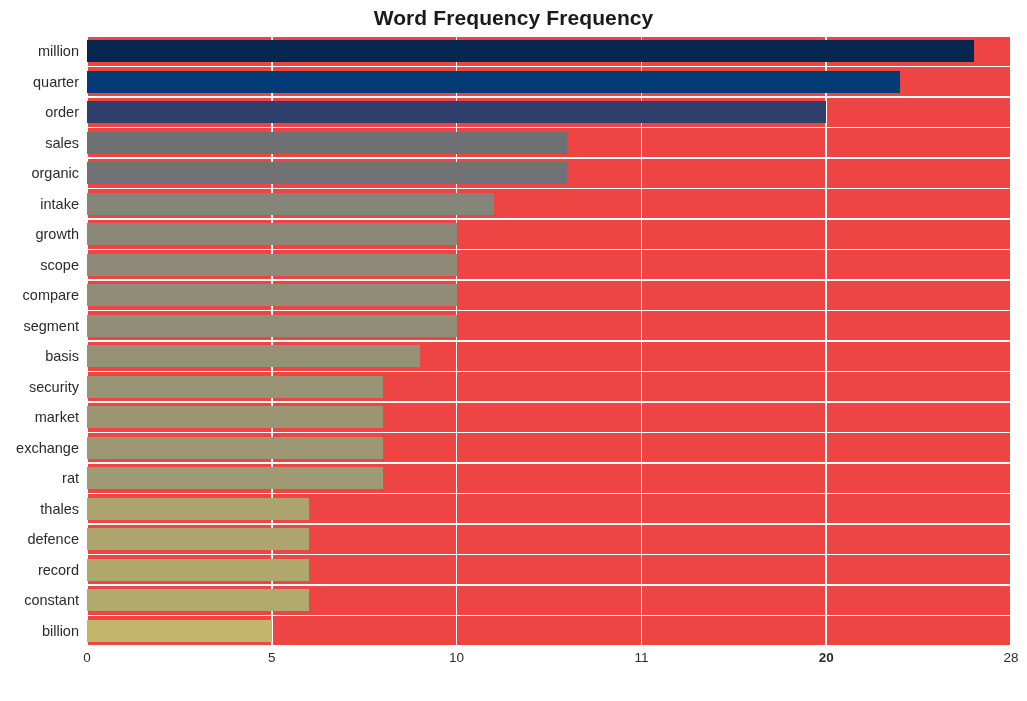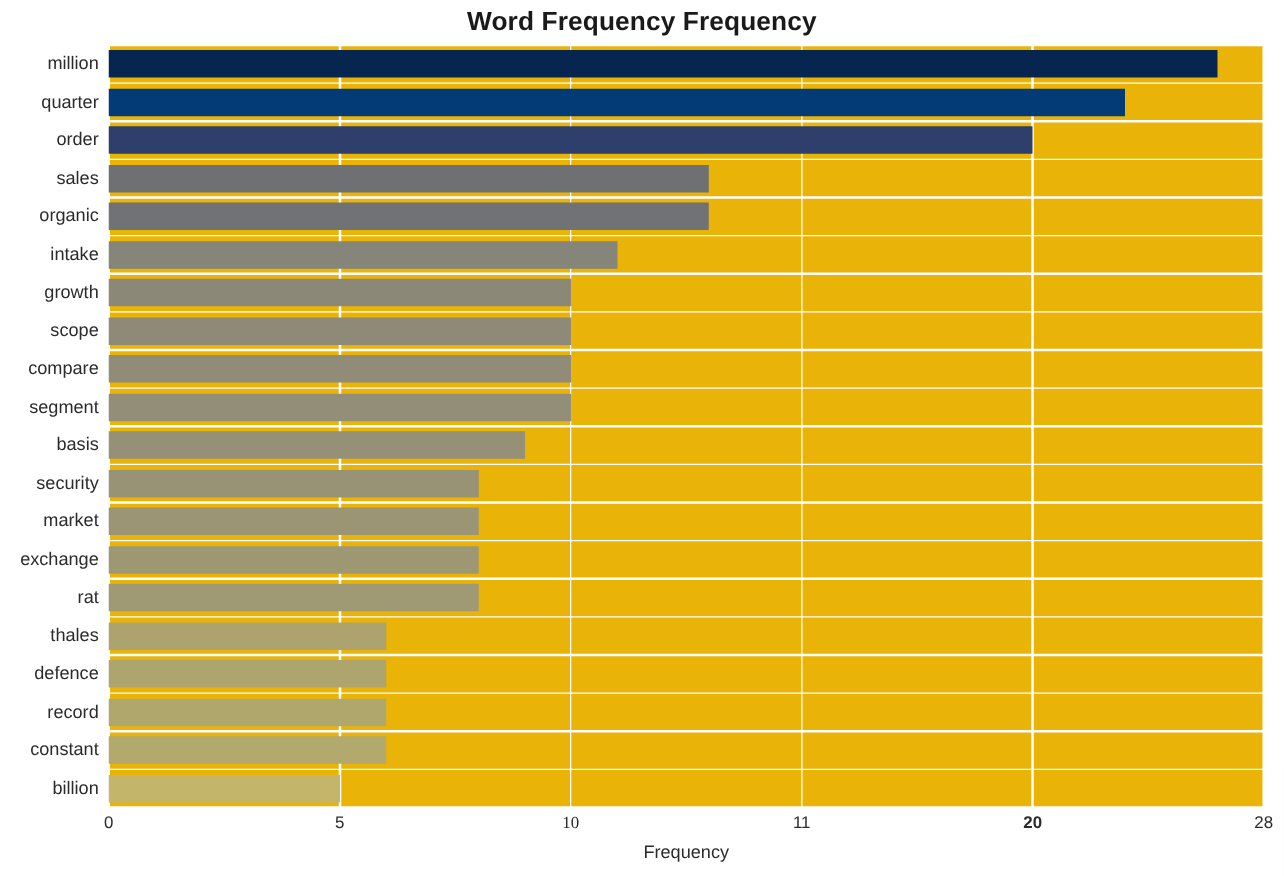--- a/index.html
+++ b/index.html
@@ -30,21 +30,21 @@
     color: #1a1a1a;
     letter-spacing: 0.1px;
   }
   
   #plot-area {
     position: absolute;
     left: 87px;
     top: 36px;
     width: 924px;
     height: 610px;
-    background: #eab308;
+    background: #ef4444;
   }
   .gridline-v {
     position: absolute;
     top: 0;
     bottom: 0;
     width: 1.6px;
     background: #ffffff;
   }
   .gridline-h {
     position: absolute;
@@ -172,21 +172,20 @@
         <div class="ylabel" style="top: 503.25px;">defence</div>
         <div class="ylabel" style="top: 533.75px;">record</div>
         <div class="ylabel" style="top: 564.25px;">constant</div>
         <div class="ylabel" style="top: 594.75px;">billion</div>
       </div>
   </div>
 
   <div id="xticks">
       <div class="xtick-label" style="left: 87px;">0</div>
       <div class="xtick-label" style="left: 271.8px;">5</div>
-      <div class="xtick-label" style="left: 456.6px; font-family: Liberation Serif, serif;">10</div>
+      <div class="xtick-label" style="left: 456.6px;">10</div>
       <div class="xtick-label" style="left: 641.4px;">11</div>
       <div class="xtick-label" style="left: 826.2px; font-weight: bold;">20</div>
       <div class="xtick-label" style="left: 1011px;">28</div>
     </div>
 
-  <div id="xaxis-title">Frequency</div>
 
 </div>
 
 </body></html>

